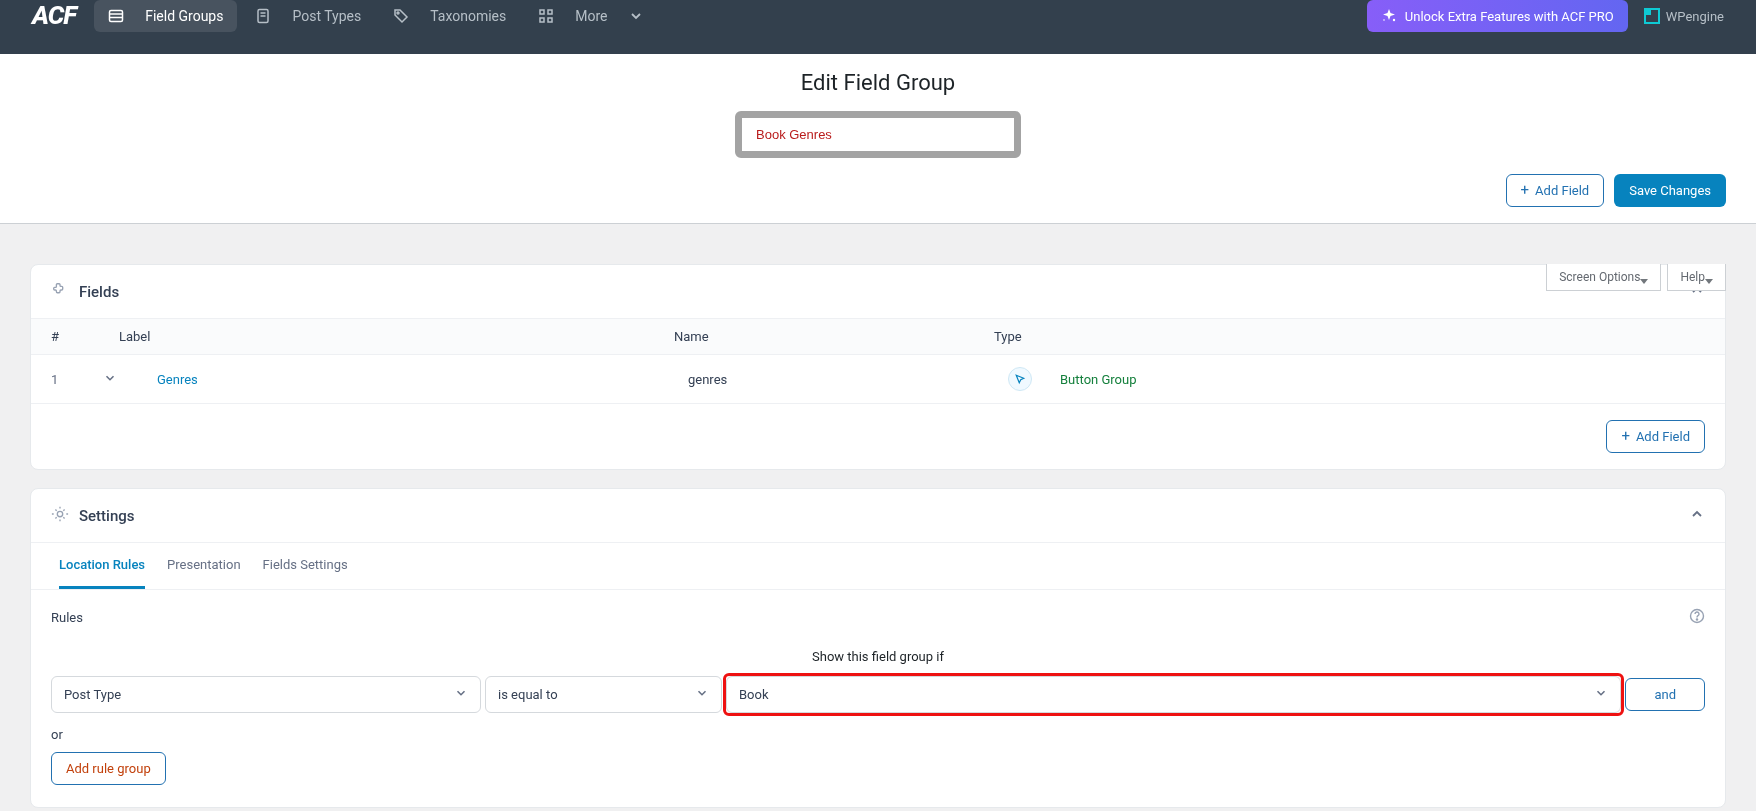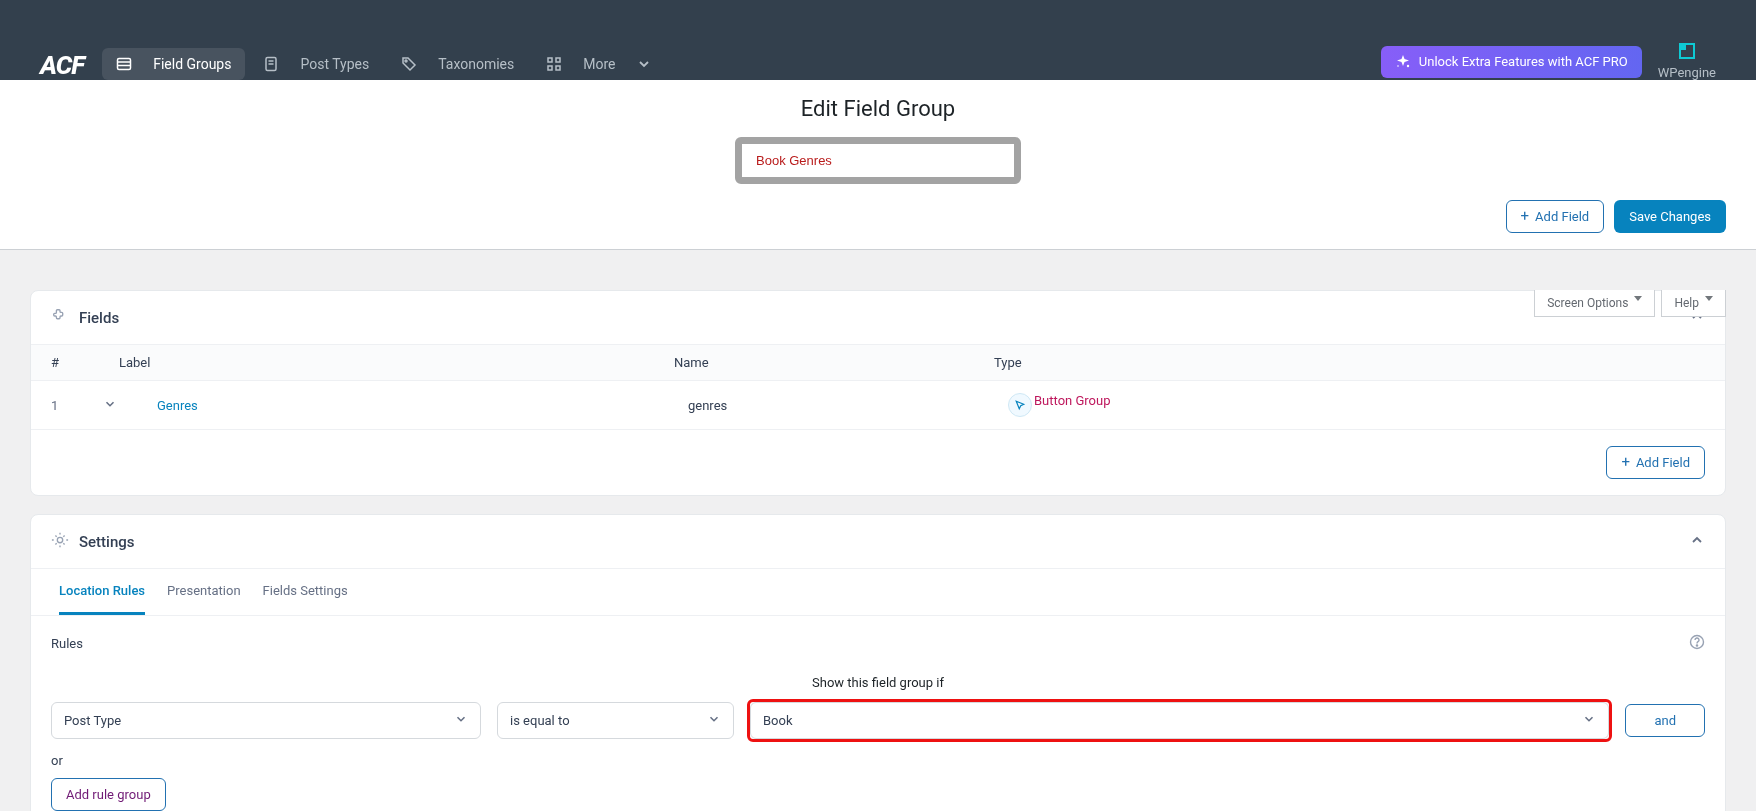--- a/index.html
+++ b/index.html
@@ -6,24 +6,24 @@
   body {
     font-family: -apple-system, BlinkMacSystemFont, "Segoe UI", Roboto, Oxygen-Sans, Ubuntu, Cantarell, "Helvetica Neue", sans-serif;
     font-size: 13px;
     color: #1e1e1e;
     background: #f0f0f1;
   }
 
   
   .topbar {
     background: #33404d;
-    height: 80px;
-    display: flex;
-    align-items: flex-end;
-    padding: 0 40px;
+    height: 54px;
+    display: flex;
+    align-items: flex-start;
+    padding: 0 32px;
   }
   .logo {
     color: #fff;
     font-weight: 800;
     font-size: 26px;
     font-style: italic;
     letter-spacing: -1px;
     margin-right: 18px;
   }
   .nav-items { display: flex; align-items: center; gap: 4px; flex: 1; }
@@ -43,21 +43,21 @@
   .nav-right { display: flex; align-items: center; gap: 16px; }
   .unlock-btn {
     display: flex; align-items: center; gap: 8px;
     background: linear-gradient(90deg, #875ef8, #6366f1);
     color: #fff;
     padding: 8px 14px;
     border-radius: 6px;
     font-size: 13px;
     cursor: pointer;
   }
-  .wpengine { display: flex; align-items: center; gap: 6px; color: #b6bfc7; font-size: 13px; flex-direction: column; }
+  .wpengine { display: flex; align-items: center; gap: 6px; color: #b6bfc7; font-size: 13px; }
   .wpengine-logo { width: 16px; height: 16px; background: #0ecad4; position: relative; }
   .wpengine-logo::after { content: ''; position: absolute; inset: 2px; background: #33404d; }
   .wpengine-logo::before { content: ''; position: absolute; top: 2px; left: 2px; width: 5px; height: 5px; background: #0ecad4; z-index:1;}
 
   
   .header-row {
     background: #fff;
     border-bottom: 1px solid #ccd0d4;
     padding: 16px 30px;
     display: flex;
@@ -92,21 +92,21 @@
   
   .content-wrap { padding: 0 30px 30px; position: relative; }
   .screen-meta { position: absolute; right: 30px; top: 0; display: flex; gap: 6px; }
   .screen-meta-item {
     background: #fff;
     border: 1px solid #ccd0d4;
     border-top: none;
     padding: 6px 12px;
     font-size: 12px;
     color: #646970;
-    display: flex; align-items: flex-start; gap: 6px;
+    display: flex; align-items: flex-end; 
     cursor: pointer;
   }
   .tri-down { width: 0; height: 0; border-left: 4px solid transparent; border-right: 4px solid transparent; border-top: 5px solid #72777c; }
 
   
   .panel {
     background: #fff;
     border: 1px solid #e6e9ec;
     border-radius: 8px;
     margin-top: 40px;
@@ -144,21 +144,21 @@
     padding: 12px 20px;
     border-bottom: 1px solid #eef0f3;
     font-size: 13px;
   }
   .row-num { color: #667085; }
   .row-expand { margin-left: 14px; color: #667085; cursor: pointer; }
   .row-expand svg { width: 14px; height: 14px; }
   .row-label { margin-left: 24px; }
   .row-label a { color: #0783BE; text-decoration: none; cursor: pointer; }
   .row-name { color: #344054; }
-  .type-cell { display: flex; align-items: flex-start; gap: 2px; color: #be185d; }
+  .type-cell { display: flex; align-items: center; gap: 28px; color: #15803d; }
   .type-icon {
     width: 24px; height: 24px; border-radius: 50%; border: 1px solid #cfe8f5;
     display: flex; align-items: center; justify-content: center;
     color: #0783BE; background: #f0f9ff;
   }
   .type-icon svg { width: 12px; height: 12px; }
   .panel-footer { padding: 16px 20px; display: flex; justify-content: flex-end; }
 
   
   .tabs {
@@ -176,21 +176,21 @@
   }
   .tab.active { color: #0783BE; border-bottom-color: #0783BE; font-weight: 500; }
 
   
   .rules-body { padding: 18px 20px 22px; }
   .rules-head-row { display: flex; align-items: center; }
   .rules-label { font-size: 13px; color: #344054; }
   .help-icon { margin-left: auto; color: #98a2b3; }
   .help-icon svg { width: 16px; height: 16px; }
   .rules-sub { font-size: 13px; color: #1d2327; margin-top: 22px; text-align: center; }
-  .rule-row { display: flex; gap: 16px; margin-top: 12px; align-items: center; }
+  .rule-row { display: flex; gap: 4px; margin-top: 12px; align-items: center; }
   .select {
     flex: 1;
     border: 1px solid #d5d9dd;
     border-radius: 6px;
     padding: 9px 12px;
     font-size: 13px;
     background: #fff;
     color: #344054;
     display: flex;
     align-items: center;
@@ -216,21 +216,21 @@
     color: #2271b1;
     border-radius: 6px;
     padding: 8px 28px;
     font-size: 13px;
     cursor: pointer;
   }
   .or-label { font-size: 13px; color: #344054; margin-top: 14px; }
   .add-rule-group {
     border: 1px solid #2271b1;
     background: #fff;
-    color: #701a75;
+    color: #c2410c;
     border-radius: 6px;
     padding: 8px 14px;
     font-size: 13px;
     cursor: pointer;
     margin-top: 10px;
     display: inline-block;
   }
 </style>
 </head>
 <body>

